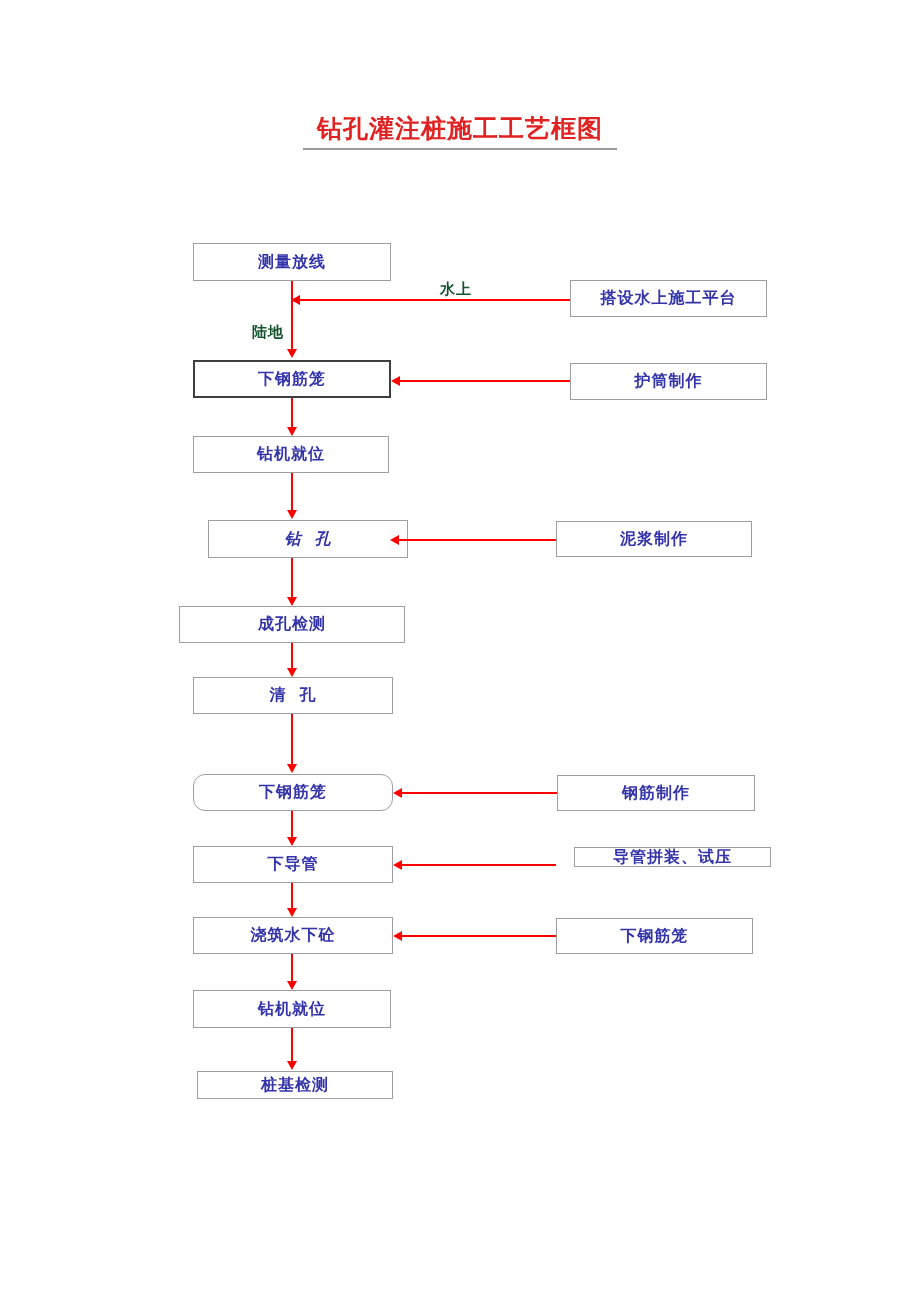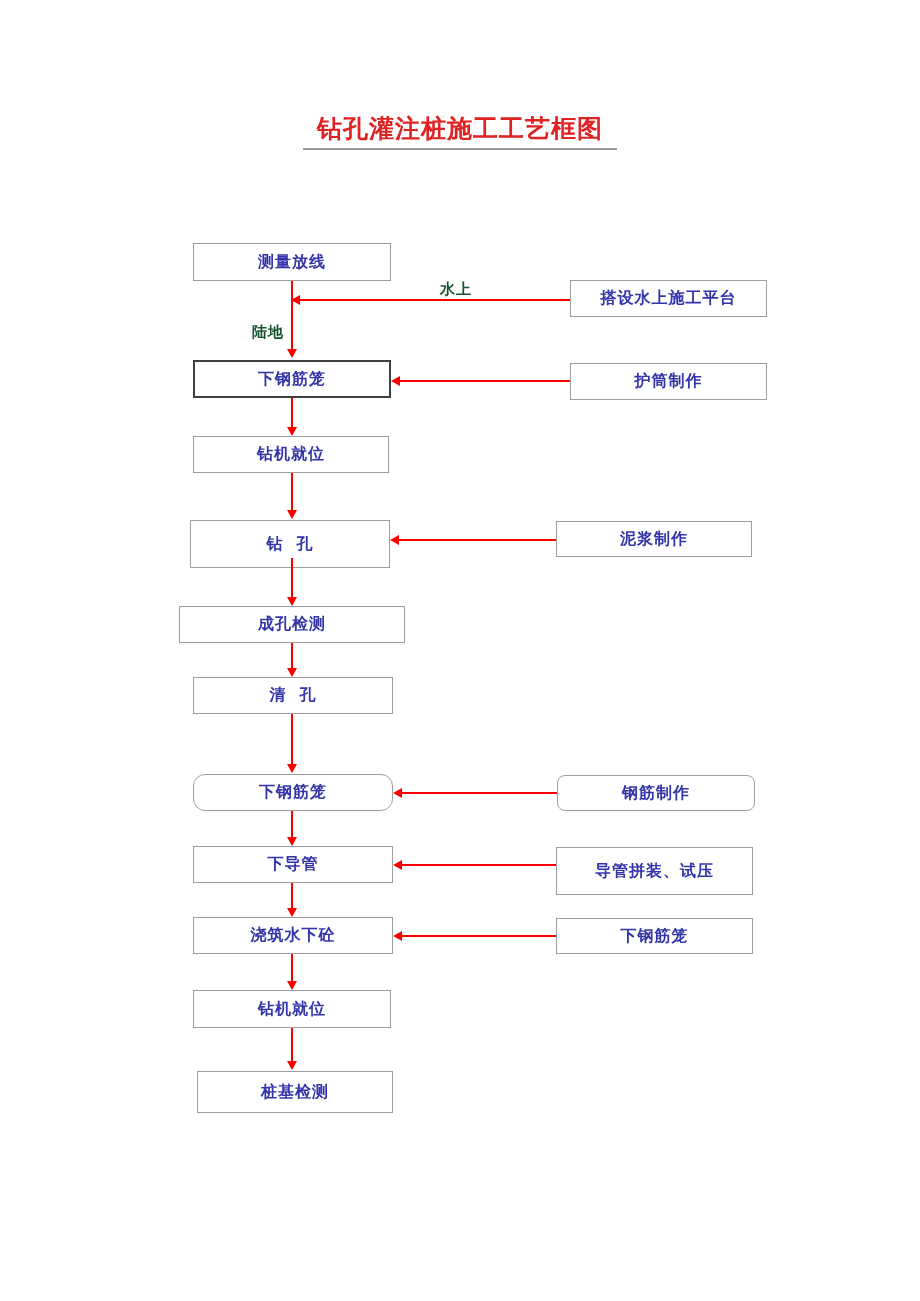--- a/index.html
+++ b/index.html
@@ -101,45 +101,45 @@
 
   <div class="title">钻孔灌注桩施工工艺框图</div>
   <div class="title-underline"></div>
 
   <div class="node" style="left:193px; top:243px; width:198px; height:38px;">测量放线</div>
 
   <div class="node selected" style="left:193px; top:360px; width:198px; height:38px;">下钢筋笼</div>
 
   <div class="node" style="left:193px; top:436px; width:196px; height:37px;">钻机就位</div>
 
-  <div class="node" style="left:190px; top:520px; width:200px; height:48px;">钻  孔</div>
+  <div class="node" style="left:208px; top:520px; width:200px; height:38px;font-style:italic;">钻  孔</div>
 
   <div class="node" style="left:179px; top:606px; width:226px; height:37px;">成孔检测</div>
 
   <div class="node" style="left:193px; top:677px; width:200px; height:37px;">清  孔</div>
 
   <div class="node" style="left:193px; top:774px; width:200px; height:37px;border-radius:12px;">下钢筋笼</div>
 
   <div class="node" style="left:193px; top:846px; width:200px; height:37px;">下导管</div>
 
   <div class="node" style="left:193px; top:917px; width:200px; height:37px;">浇筑水下砼</div>
 
   <div class="node" style="left:193px; top:990px; width:198px; height:38px;">钻机就位</div>
 
-  <div class="node" style="left:197px; top:1071px; width:196px; height:42px;">桩基检测</div>
+  <div class="node" style="left:197px; top:1071px; width:196px; height:28px;">桩基检测</div>
 
   <div class="node" style="left:570px; top:280px; width:197px; height:37px;text-align:center;">搭设水上施工平台</div>
 
   <div class="node" style="left:570px; top:363px; width:197px; height:37px;">护筒制作</div>
 
   <div class="node" style="left:556px; top:521px; width:196px; height:36px;">泥浆制作</div>
 
-  <div class="node" style="left:557px; top:775px; width:198px; height:36px;border-radius:8px;">钢筋制作</div>
+  <div class="node" style="left:557px; top:775px; width:198px; height:36px;">钢筋制作</div>
 
-  <div class="node" style="left:556px; top:847px; width:197px; height:48px;text-align:right;">导管拼装、试压</div>
+  <div class="node" style="left:574px; top:847px; width:197px; height:20px;text-align:right;">导管拼装、试压</div>
 
   <div class="node" style="left:556px; top:918px; width:197px; height:36px;">下钢筋笼</div>
 
   <div class="vline" style="left:291px; top:281px; height:19px;"></div>
 
   <div class="vline" style="left:291px; top:300px; height:50px;"></div>
   <div class="arrow-down" style="left:287px; top:349px;"></div>
 
   <div class="vline" style="left:291px; top:398px; height:30px;"></div>
   <div class="arrow-down" style="left:287px; top:427px;"></div>

